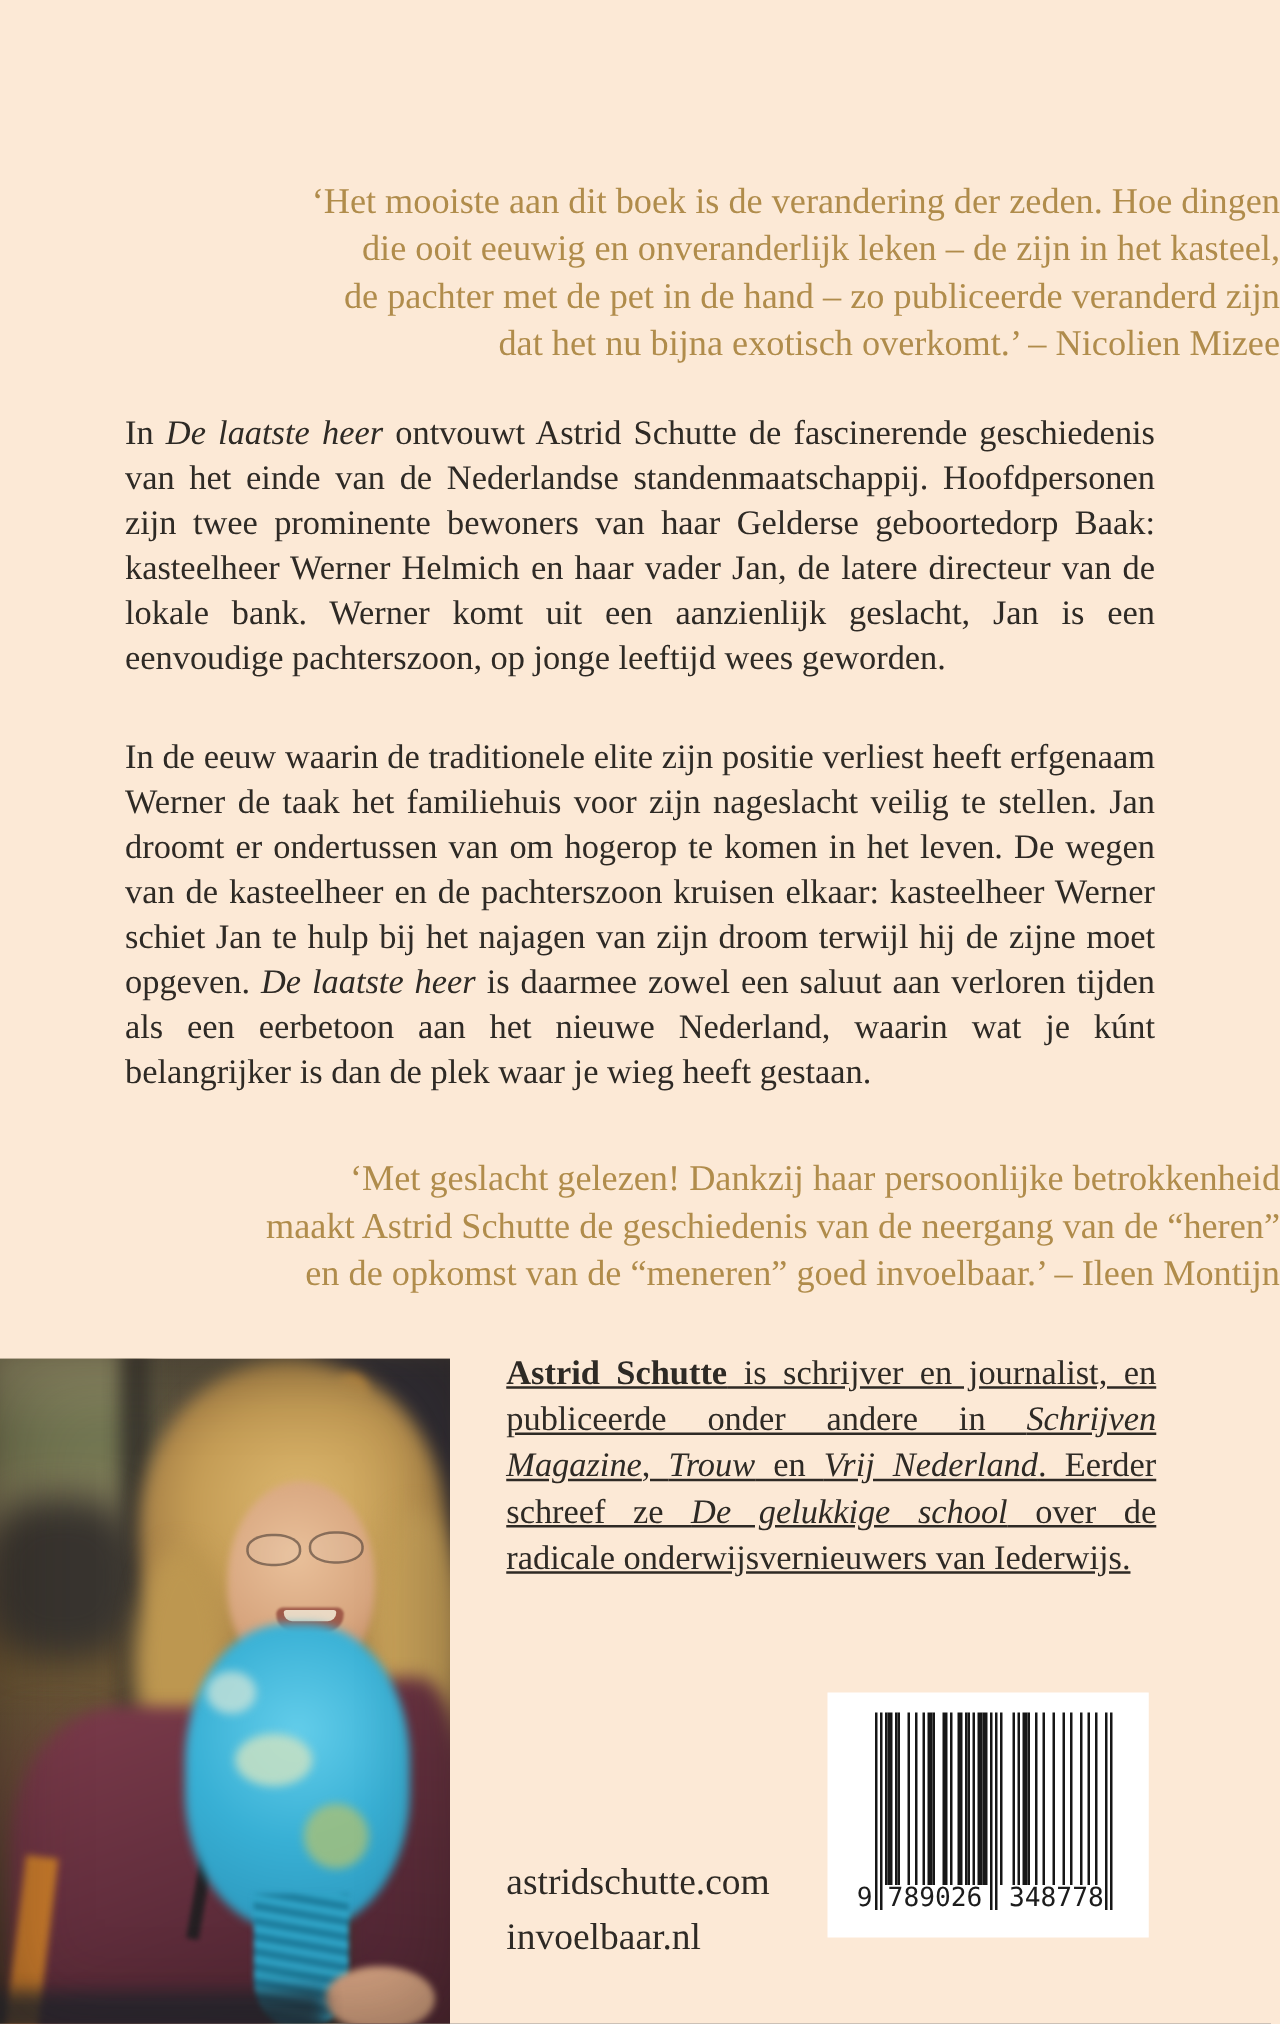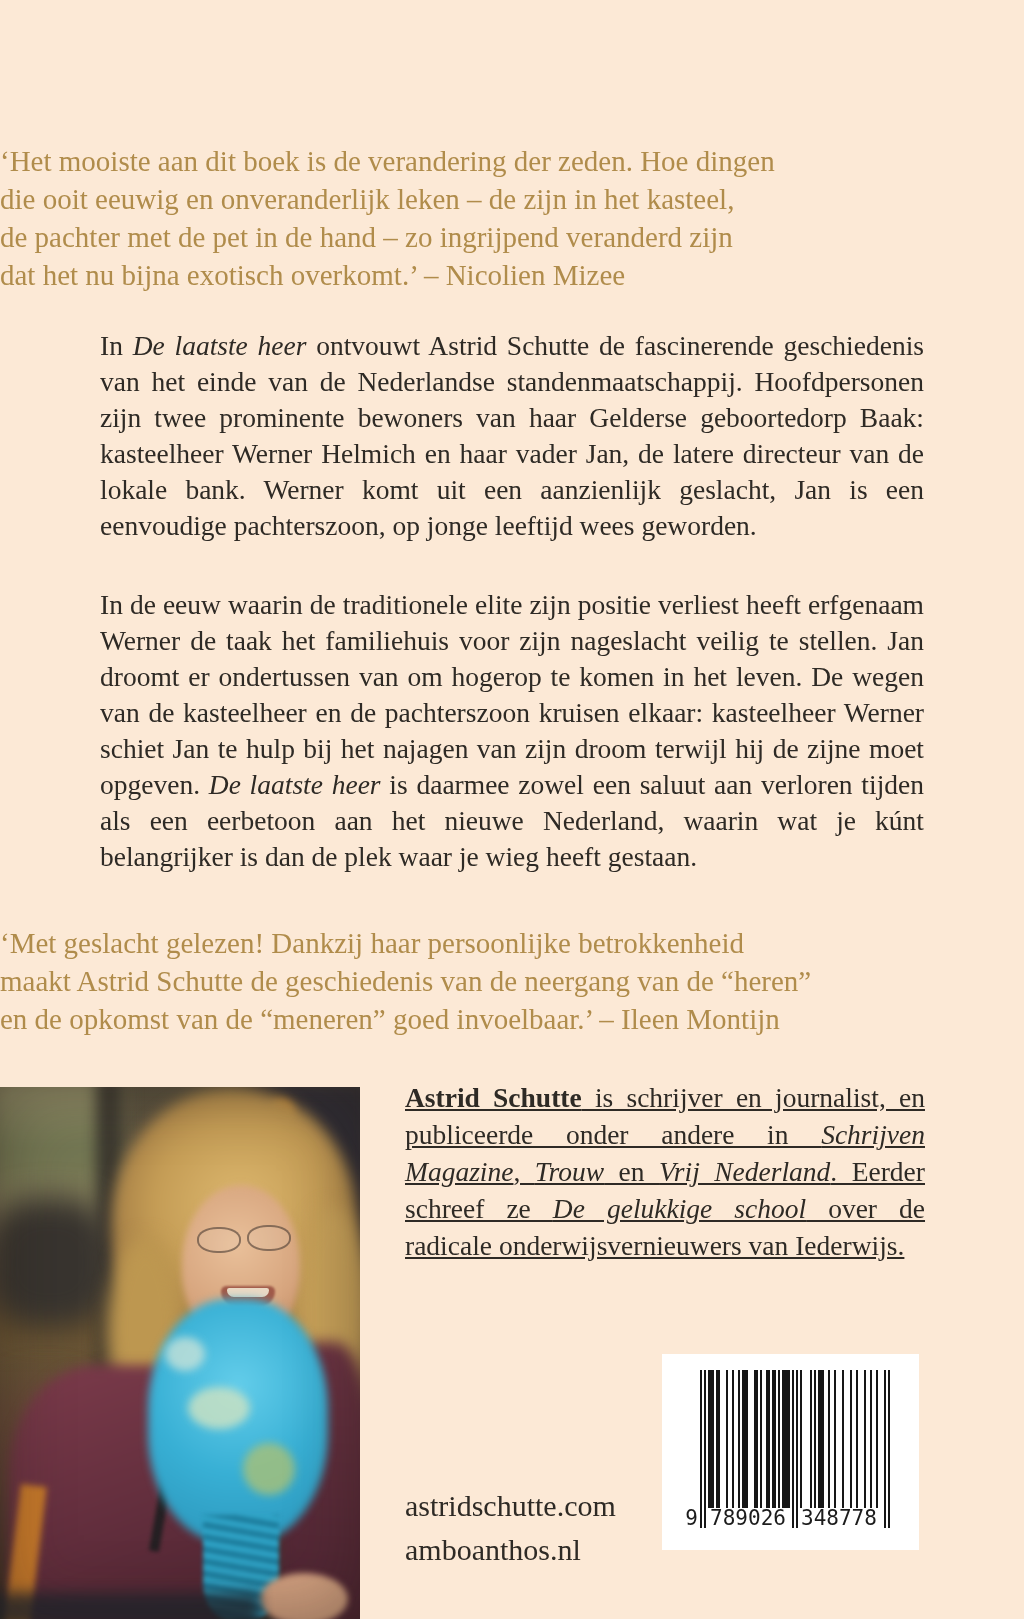--- a/index.html
+++ b/index.html
@@ -11,21 +11,21 @@
     font-family:"Liberation Serif", serif;
     color:#2e2a25;
     overflow:hidden;
   }
   .it{font-style:italic;}
   .bd{font-weight:bold;}
 
   
   .quote{
     position:absolute;left:0;width:1024px;
-    text-align:left;
+    text-align:right;
     color:#b08c4b;
     font-size:29px;line-height:38px;
     font-weight:500;
   }
   .quote-top{top:142px;}
   .quote-bottom{top:924px;}
 
   
   .para{
     position:absolute;left:100px;width:824px;
@@ -60,21 +60,21 @@
   .bars span{display:block;width:2px;height:138px;}
   .bars span.b{background:#161616;}
   .bars span.tall{height:158px;}
   .ean-digit{
     position:absolute;
     font-family:"DejaVu Sans Mono", monospace;
     font-size:21px;color:#1c1c1c;top:152px;
   }
   .ean-first{left:12px;width:24px;text-align:right;}
   .ean-left{left:46px;width:80px;text-align:center;}
-  .ean-right{left:139px;width:82px;text-align:left;}
+  .ean-right{left:139px;width:82px;text-align:right;}
 
   
   .photo{
     position:absolute;left:0;top:1087px;width:360px;height:532px;
     overflow:hidden;background:#55483a;
   }
   .photo div{position:absolute;}
   .ph-base{inset:0;background:linear-gradient(175deg,#57503e 0%,#645640 22%,#6e5939 42%,#5d4933 62%,#4c392c 82%,#35302c 100%);}
   .ph-window{left:-14px;top:-14px;width:130px;height:270px;
     background:linear-gradient(180deg,#97916c 0%,#6f7450 30%,#8f8560 55%,#6a5431 85%);
@@ -119,21 +119,21 @@
   .ph-vign{inset:0;box-shadow:inset 0 0 70px rgba(35,26,18,.4);}
 </style>
 </head>
 <body>
 
 <div class="cover">
 
   <div class="quote quote-top">
       <div>‘Het mooiste aan dit boek is de verandering der zeden. Hoe dingen</div>
       <div>die ooit eeuwig en onveranderlijk leken – de zijn in het kasteel,</div>
-      <div>de pachter met de pet in de hand – zo ingrijpend veranderd zijn</div>
+      <div>de pachter met de pet in de hand – zo publiceerde veranderd zijn</div>
       <div>dat het nu bijna exotisch overkomt.’ – Nicolien Mizee</div>
     </div>
 
   <div class="para para-1"><span>In </span><span class="it">De laatste heer</span><span> ontvouwt Astrid Schutte de fascinerende geschiedenis van het einde van de Nederlandse standenmaatschappij. Hoofdpersonen zijn twee prominente bewoners van haar Gelderse geboortedorp Baak: kasteelheer Werner Helmich en haar vader Jan, de latere directeur van de lokale bank. Werner komt uit een aanzienlijk geslacht, Jan is een eenvoudige pachterszoon, op jonge leeftijd wees geworden.</span></div>
   <div class="para para-2"><span>In de eeuw waarin de traditionele elite zijn positie verliest heeft erfgenaam Werner de taak het familiehuis voor zijn nageslacht veilig te stellen. Jan droomt er ondertussen van om hogerop te komen in het leven. De wegen van de kasteelheer en de pachterszoon kruisen elkaar: kasteelheer Werner schiet Jan te hulp bij het najagen van zijn droom terwijl hij de zijne moet opgeven. </span><span class="it">De laatste heer</span><span> is daarmee zowel een saluut aan verloren tijden als een eerbetoon aan het nieuwe Nederland, waarin wat je kúnt belangrijker is dan de plek waar je wieg heeft gestaan.</span></div>
 
   <div class="quote quote-bottom">
       <div>‘Met geslacht gelezen! Dankzij haar persoonlijke betrokkenheid</div>
       <div>maakt Astrid Schutte de geschiedenis van de neergang van de “heren”</div>
       <div>en de opkomst van de “meneren” goed invoelbaar.’ – Ileen Montijn</div>
@@ -169,21 +169,21 @@
     <div class="ph-chair"></div>
     <div class="ph-hand"></div>
     <div class="ph-bottomdark"></div>
     <div class="ph-vign"></div>
   </div>
 
   <div class="bio"><span class="bd">Astrid Schutte</span><span> is schrijver en journalist, en publiceerde onder andere in </span><span class="it">Schrijven Magazine</span><span>, </span><span class="it">Trouw</span><span> en </span><span class="it">Vrij Nederland</span><span>. Eerder schreef ze </span><span class="it">De gelukkige school</span><span> over de radicale onderwijsvernieuwers van Iederwijs.</span></div>
 
   <div class="urls">
     <div>astridschutte.com</div>
-    <div>amboanthos.nl</div>
+    <div>invoelbaar.nl</div>
   </div>
 
   <div class="barcode-box">
     <div class="bars" id="bars">
         <span class="b tall"></span>
         <span class=""></span>
         <span class="b tall"></span>
         <span></span>
         <span class="b"></span>
         <span class="b"></span>

